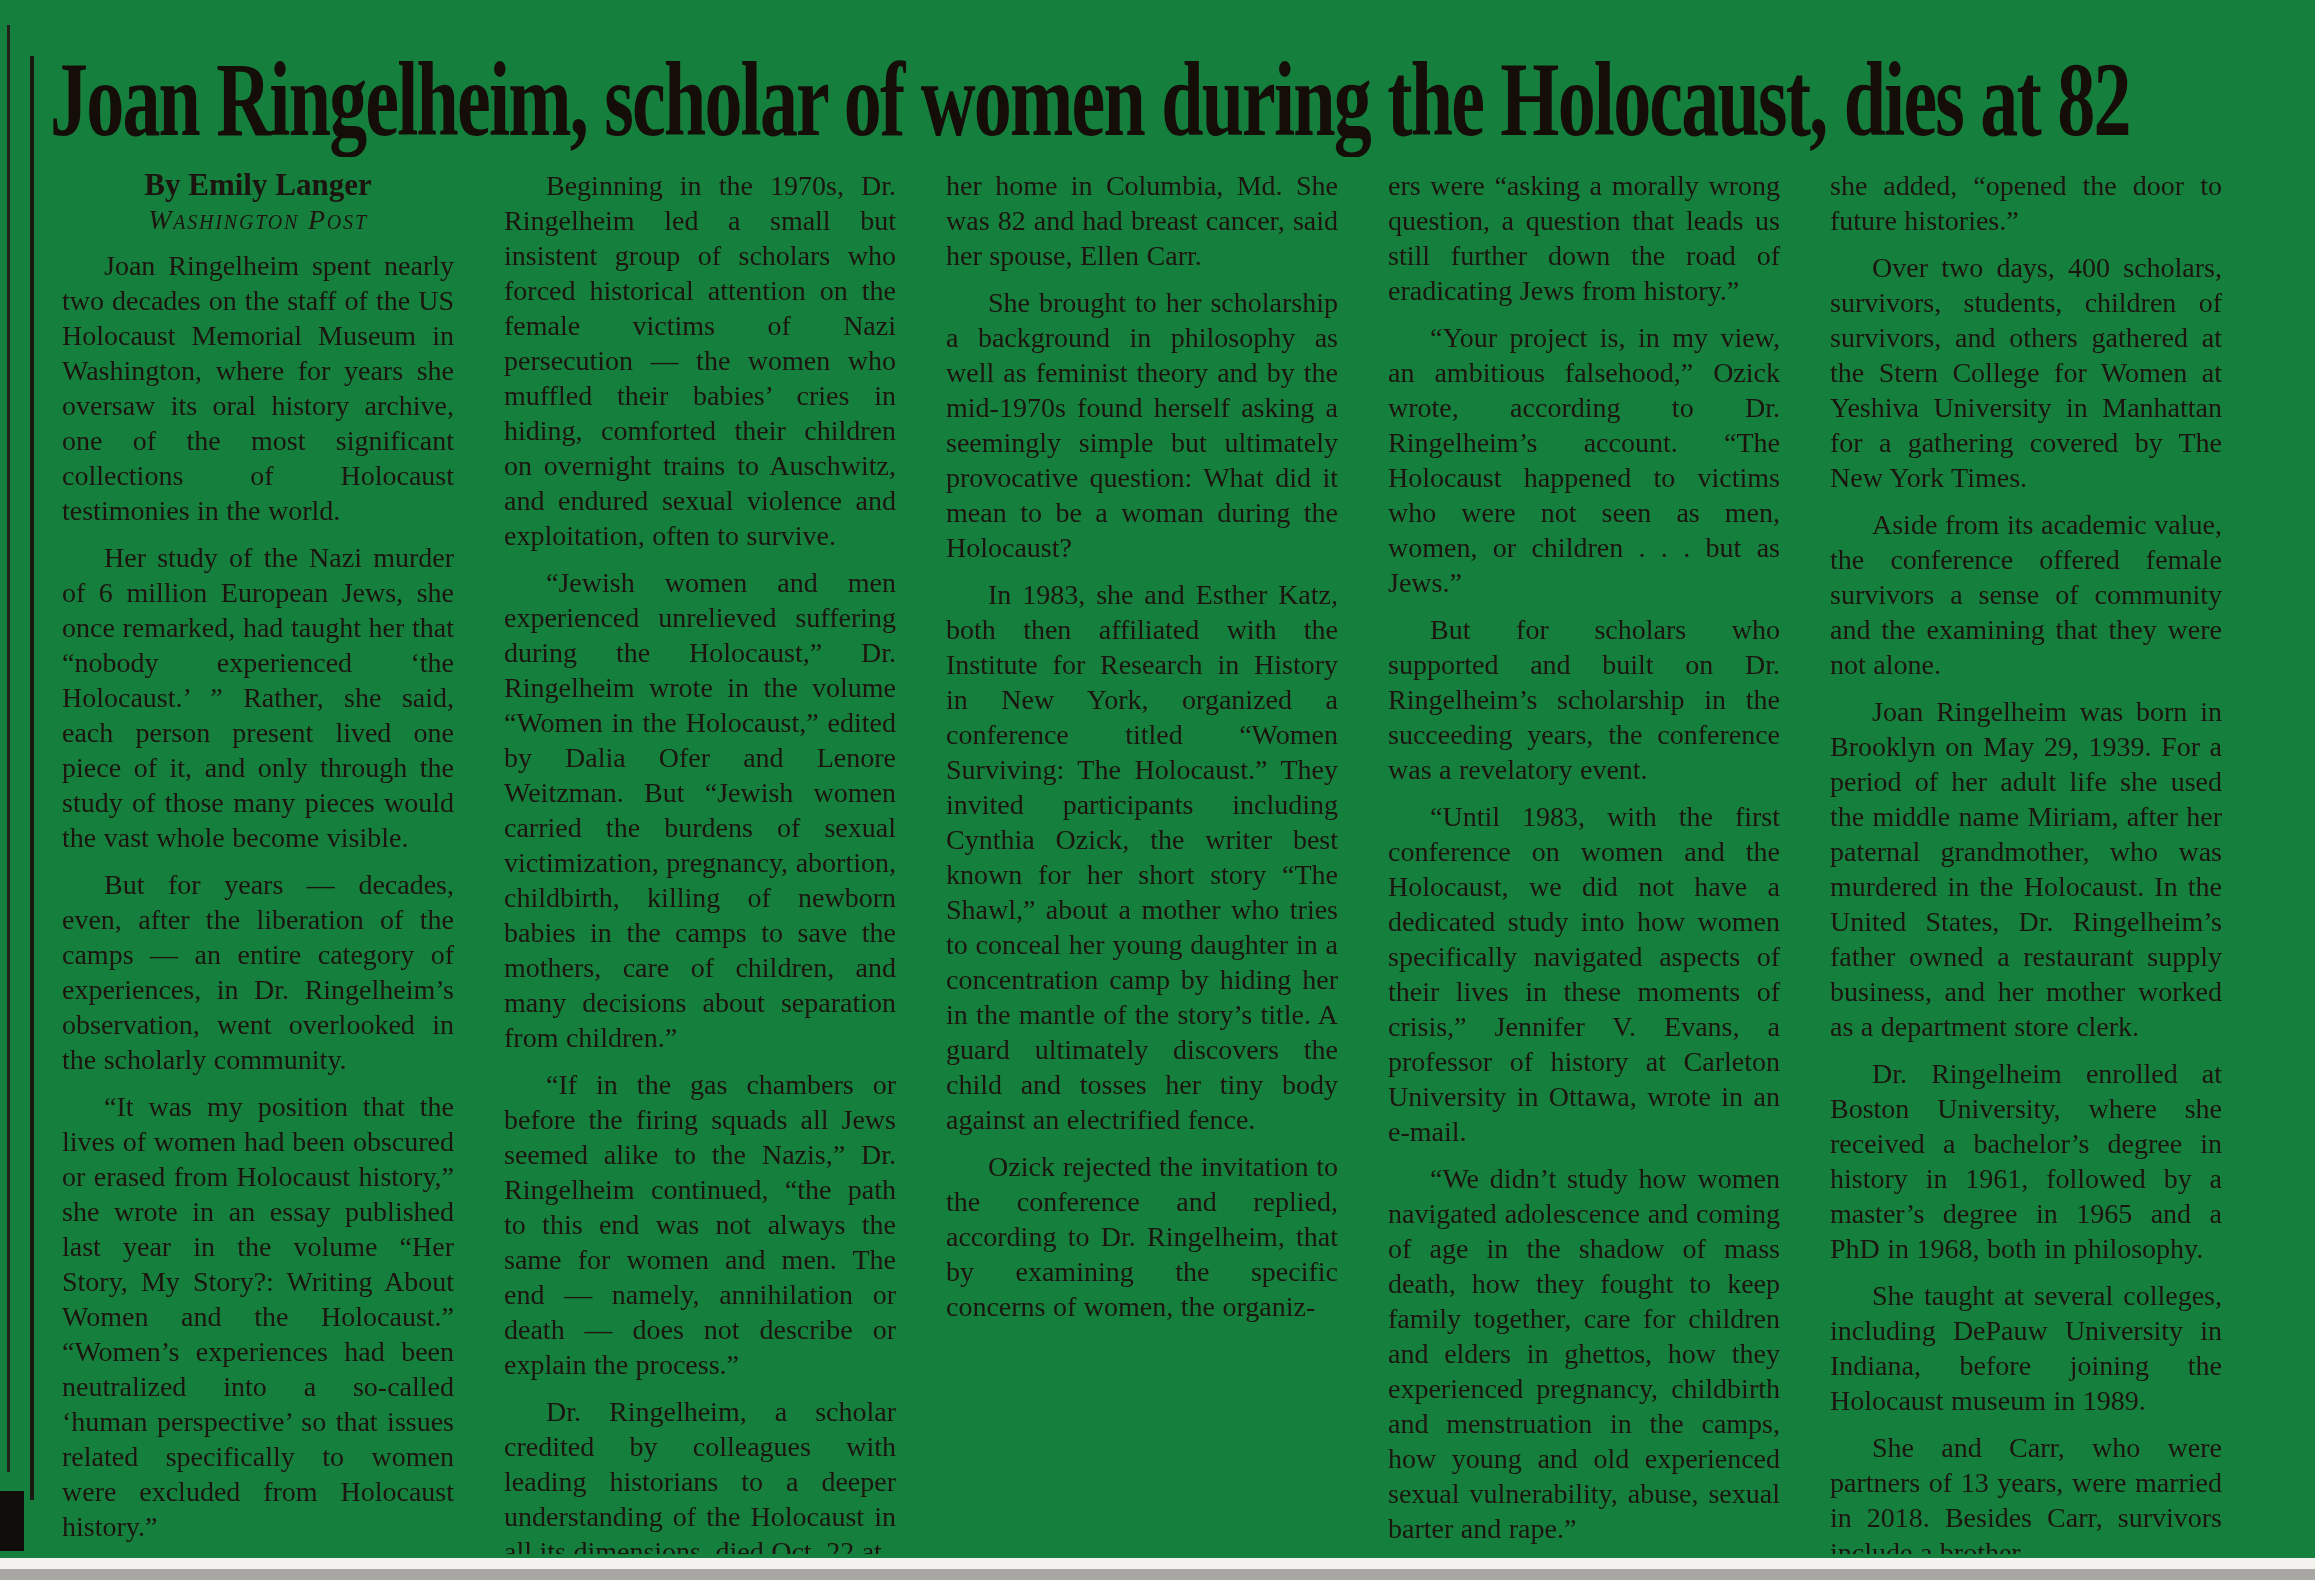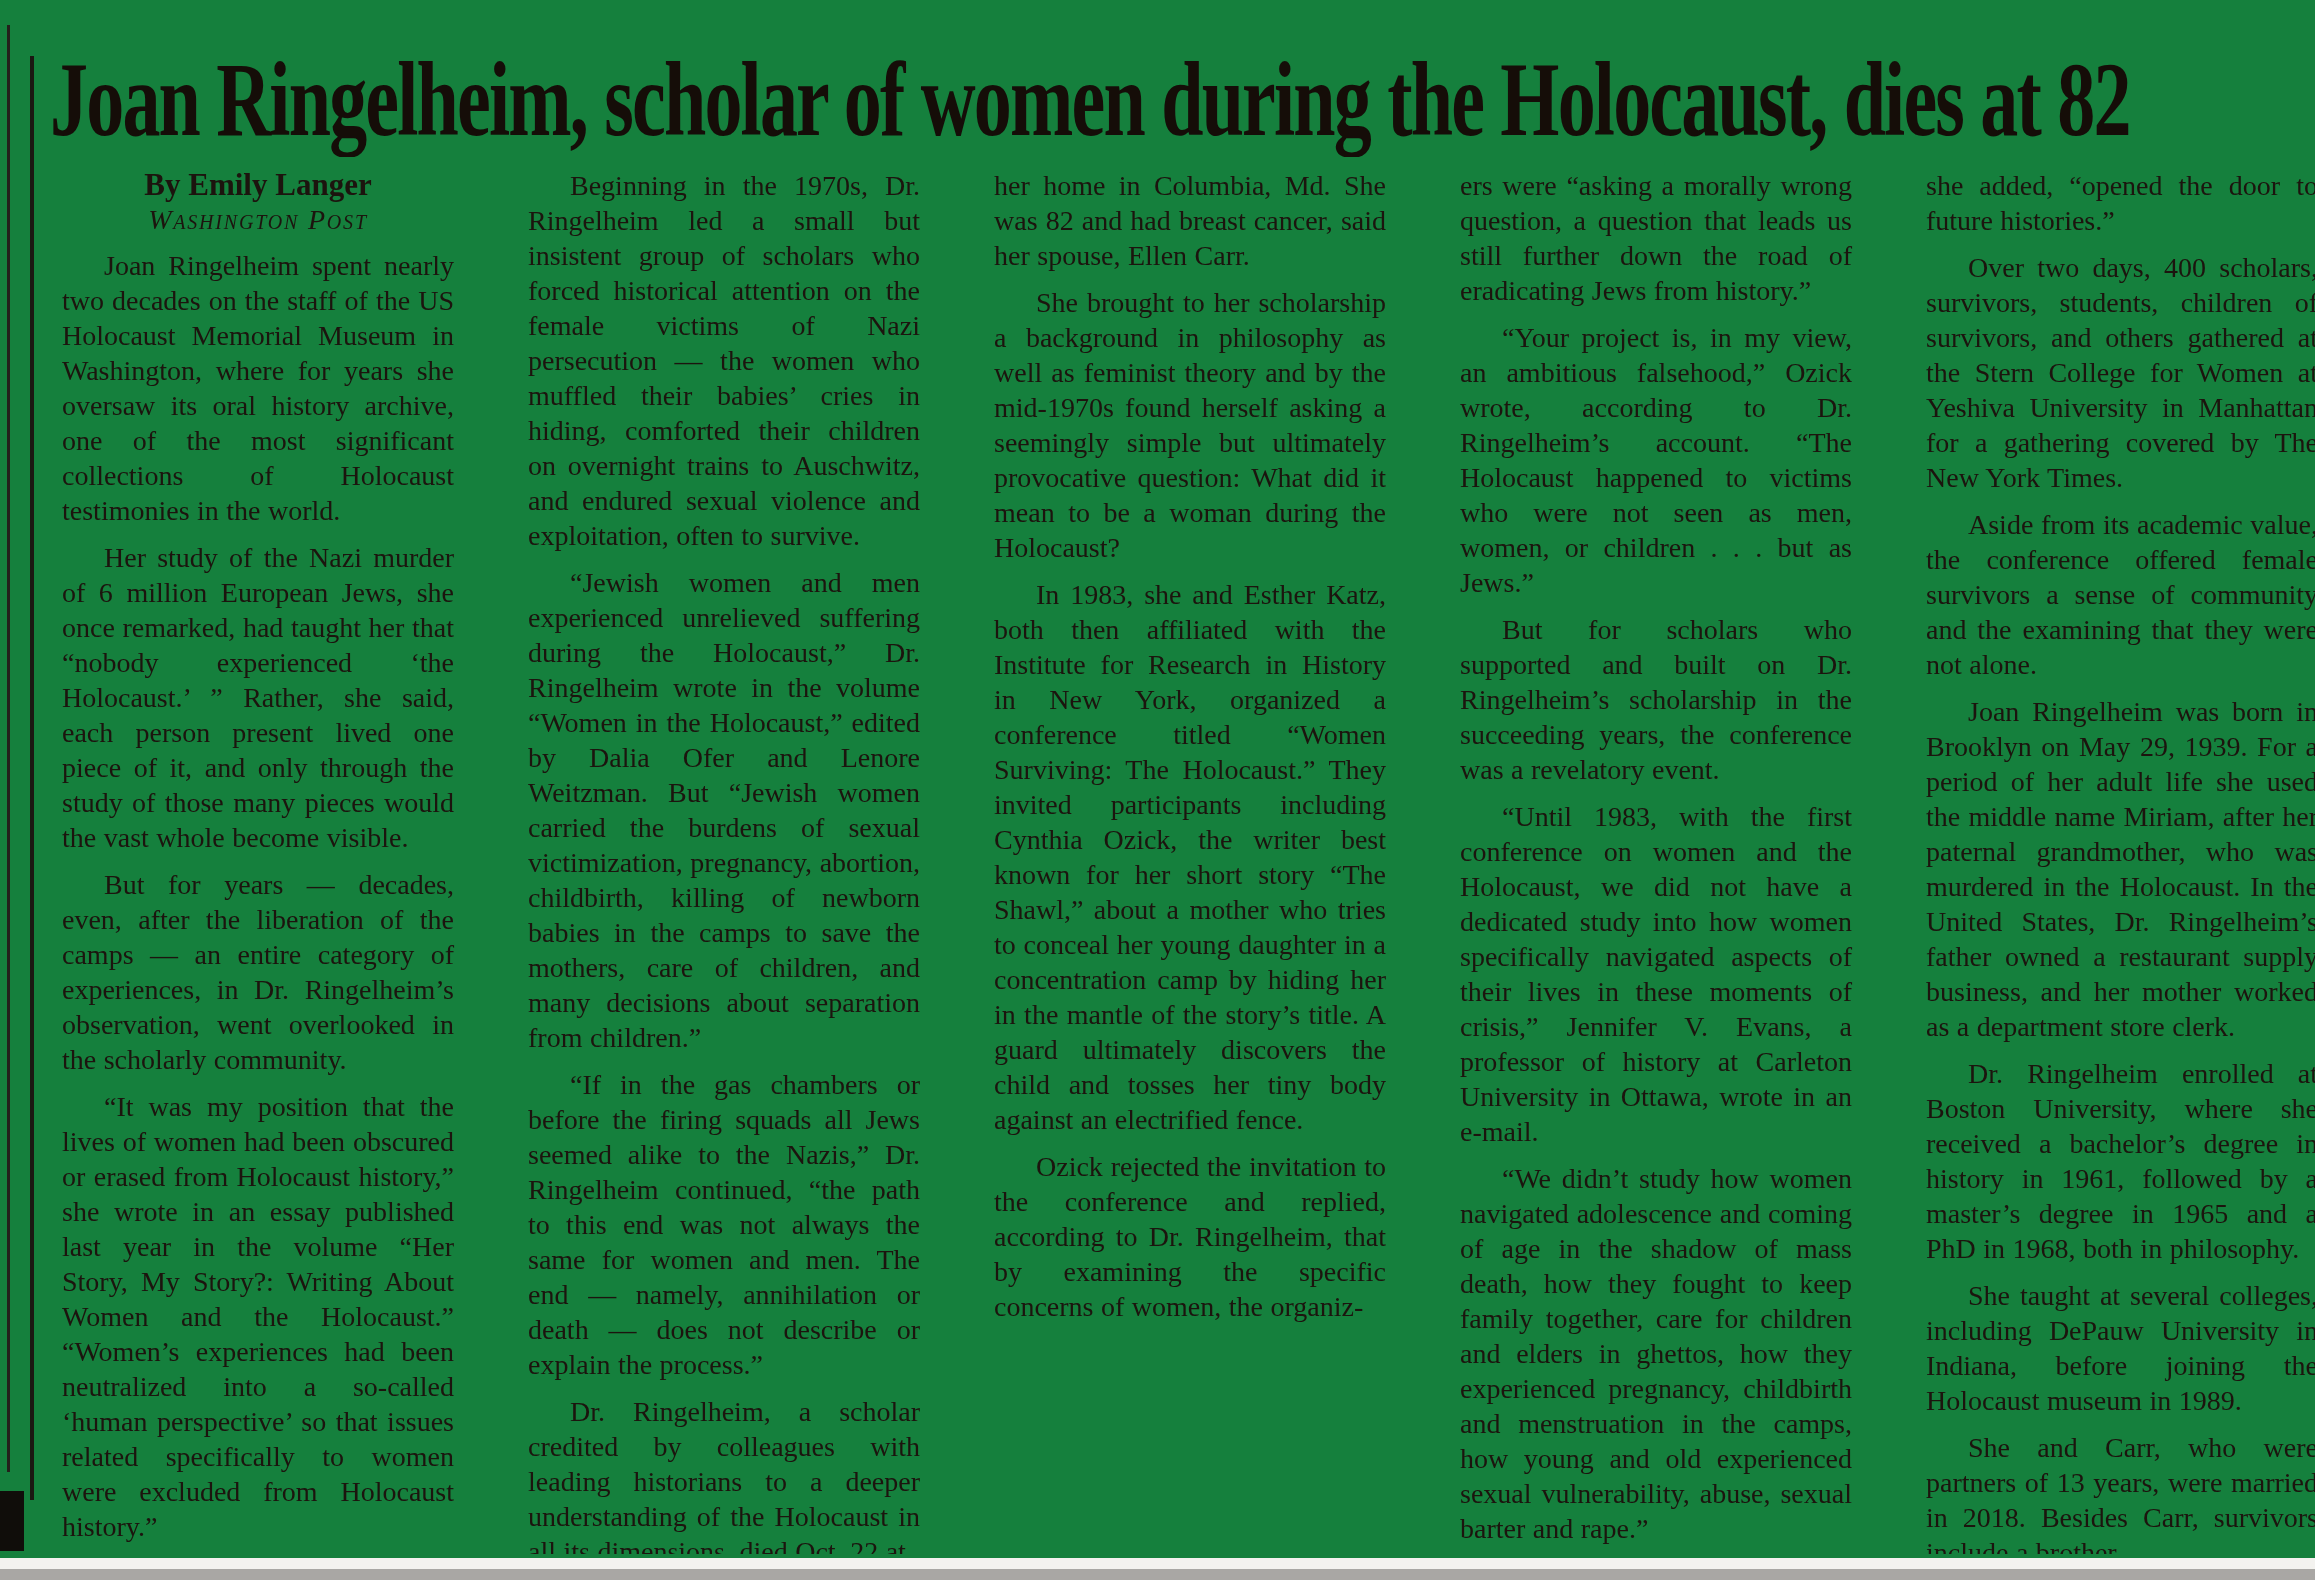--- a/index.html
+++ b/index.html
@@ -57,21 +57,21 @@
     color: #150d08;
     transform: scaleY(1.38);
     transform-origin: left top;
   }
   .columns {
     position: absolute;
     left: 50px; top: 156px;
     width: 2233px;
     height: 1398px;
     display: flex;
-    gap: 50px;
+    gap: 26px;
   }
   .col {
     width: 416px;
     flex: 0 0 416px;
     overflow: hidden;
   }
   .byline {
     text-align: center;
     font-weight: 700;
     font-size: 31px;

